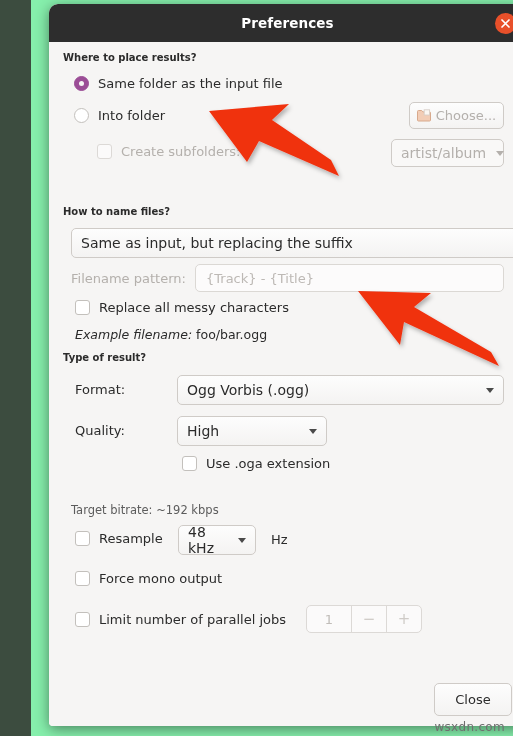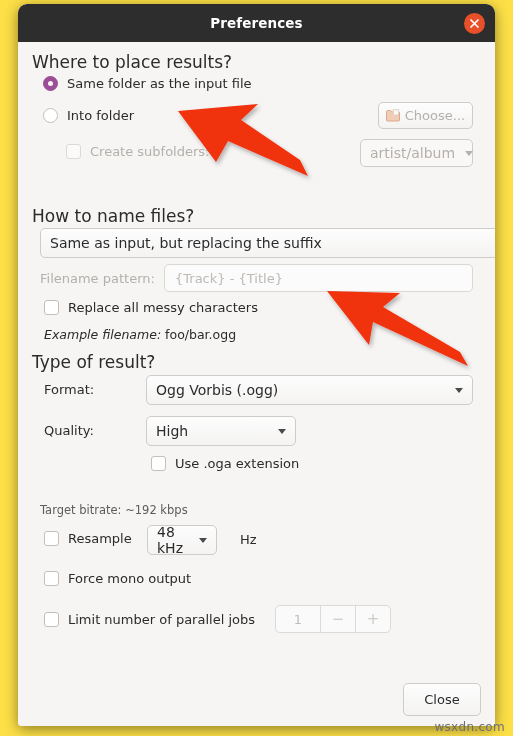--- a/index.html
+++ b/index.html
@@ -11,21 +11,22 @@
     width: 513px;
     height: 736px;
     overflow: hidden;
     font-family: "DejaVu Sans", "Liberation Sans", sans-serif;
     -webkit-font-smoothing: antialiased;
   }
 
   #desktop {
     position: absolute;
     inset: 0;
-    background: #fde047;
+    background: #86efac;
+    margin-left: 31px;
   }
 
   
   #window {
     position: absolute;
     left: 18px;
     top: 4px;
     width: 477px;
     height: 722px;
     border-radius: 9px 9px 4px 4px;
@@ -72,22 +73,22 @@
   #content {
     flex: 1 1 auto;
     background: #f6f5f4;
     position: relative;
     padding: 0 14px;
     box-sizing: border-box;
   }
 
   
   .section-head {
-    font-size: 17px;
-    font-weight: normal;
+    font-size: 10px;
+    font-weight: bold;
     color: #2b2b2b;
     margin: 0;
     text-align: right;
   }
 
   .row {
     display: flex;
     align-items: flex-start;
   }
 
@@ -348,21 +349,21 @@
         <span class="lbl">Use .oga extension</span>
       </div>
 
       <div class="abs small-note" style="left:22px; top:461px;">Target bitrate: ~192 kbps</div>
 
       <div class="abs row" style="left:26px; top:489px;">
         <span class="checkbox"></span>
         <span class="lbl">Resample</span>
       </div>
 
-      <div class="combo abs" style="left:129px; top:483px; width:70px; height:30px;">
+      <div class="combo abs" style="left:129px; top:483px; width:78px; height:30px;">
         <span>48 kHz</span>
         <span class="caret"></span>
       </div>
 
       <div class="abs plain-lbl" style="left:222px; top:490px;">Hz</div>
 
       <div class="abs row" style="left:26px; top:529px;">
         <span class="checkbox"></span>
         <span class="lbl">Force mono output</span>
       </div>

